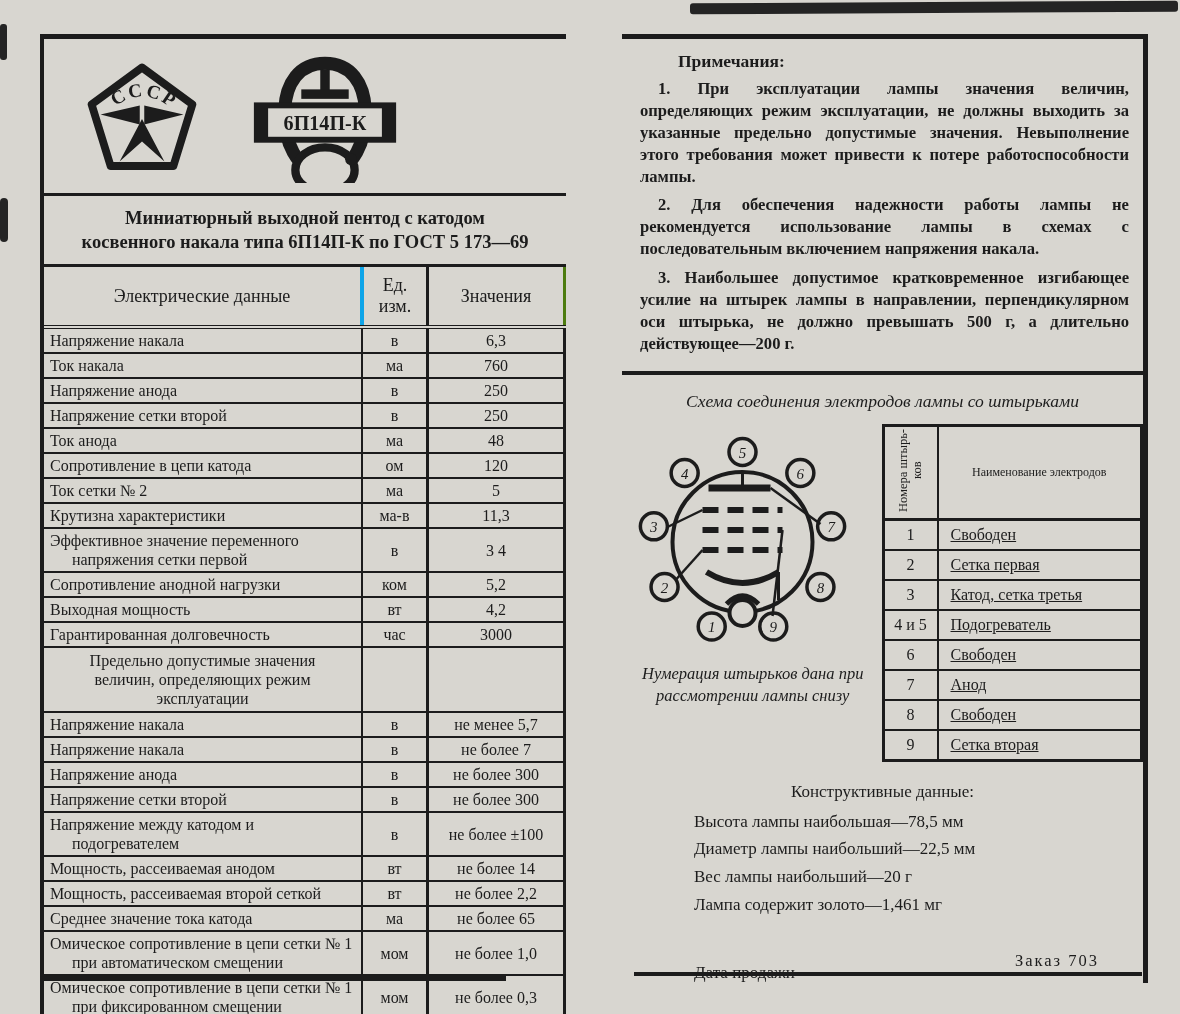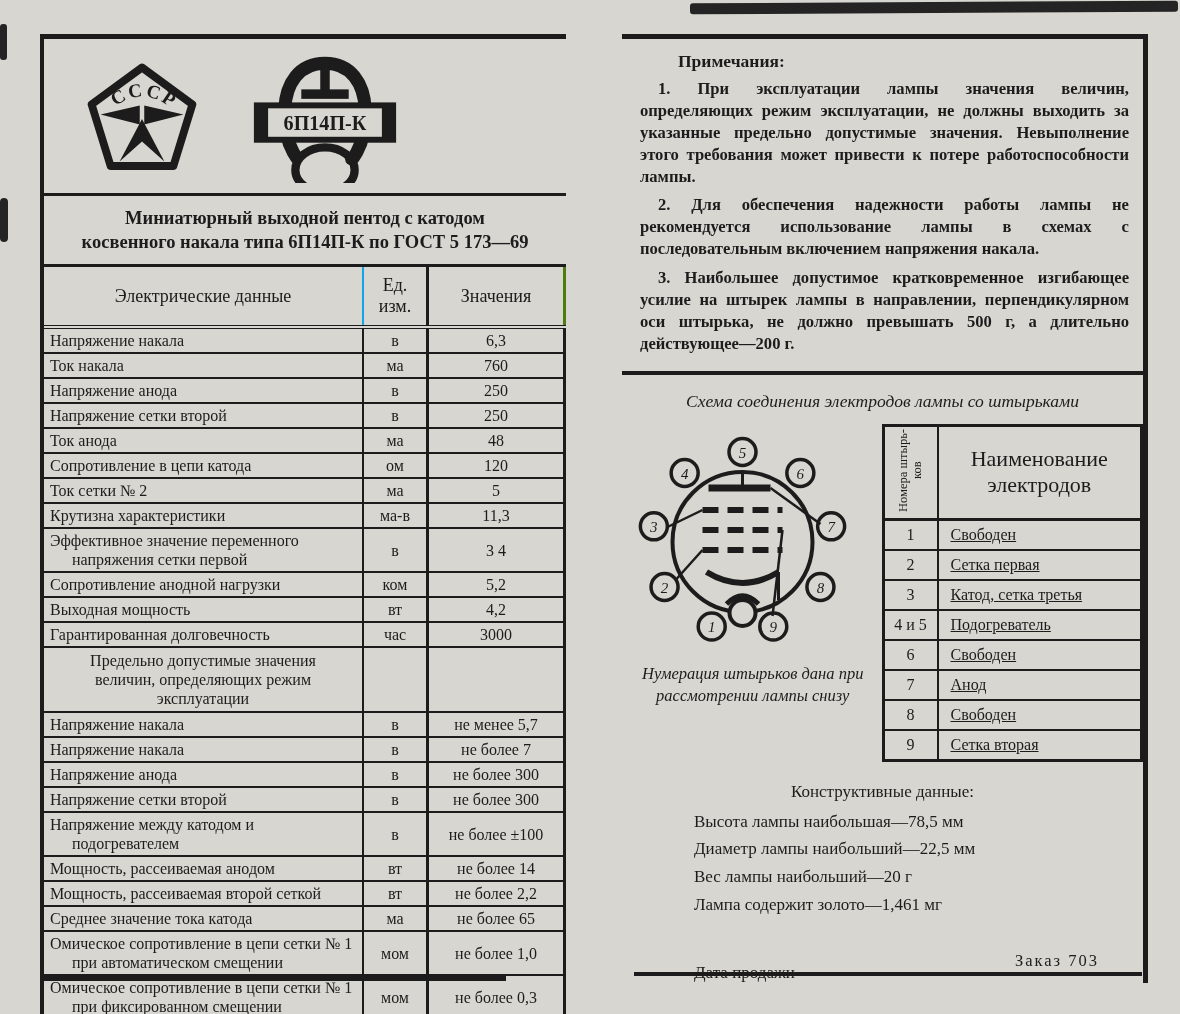--- a/index.html
+++ b/index.html
@@ -13,21 +13,21 @@
   
   .left-page{position:absolute;left:40px;top:34px;width:522px;
     border-top:5px solid #1c1c1c;border-left:4px solid #1c1c1c;}
   .logos{display:flex;align-items:center;gap:52px;padding:16px 0 10px 40px;
     border-bottom:3px solid #1c1c1c;}
   .title-block{padding:10px 4px 10px;text-align:center;font-weight:bold;
     font-size:18.5px;line-height:1.3;border-bottom:3px solid #1c1c1c;}
   .elec-table{border-collapse:collapse;width:100%;}
   .elec-table th{border-bottom:4px double #1c1c1c;font-weight:normal;
     font-size:18px;padding:8px 2px;text-align:center;}
-  .elec-table th.unit-h{width:58px;border-left:2px solid #0ea5e9;border-right:3px solid #1c1c1c;}
+  .elec-table th.unit-h{width:58px;border-left:4px solid #0ea5e9;border-right:3px solid #1c1c1c;}
   .elec-table th.value-h{width:130px;border-right:3px solid #4d7c0f;margin-top:32px;}
   .elec-table td{border-bottom:2px solid #1c1c1c;font-size:16px;line-height:19px;padding:2px 2px;}
   td.label-cell{padding-left:28px;text-indent:-22px;}
   td.section-cell{text-align:center;text-indent:0;padding:3px 34px;}
   td.unit-cell{border-left:2px solid #1c1c1c;border-right:3px solid #1c1c1c;text-align:center;}
   td.value-cell{text-align:center;border-right:3px solid #1c1c1c;}
   .elec-table tr:last-child td{border-bottom:none;}
   .left-bottom-line{position:absolute;left:44px;top:976px;width:462px;height:5px;background:#1c1c1c;}
 
   
@@ -42,21 +42,21 @@
   .schema-row{display:flex;padding-left:6px;}
   .diagram-col{width:248px;}
   .diagram-caption{font-style:italic;text-align:center;font-size:16.5px;
     line-height:1.35;margin:10px 4px 0 6px;}
   .pin-table{border:3px solid #1c1c1c;border-collapse:collapse;margin-left:6px;
     width:262px;align-self:flex-start;}
   .pin-table th{border-bottom:3px solid #1c1c1c;font-weight:normal;}
   .pin-table th.pins-h{width:36px;border-right:2px solid #1c1c1c;padding:2px 0;}
   .pin-table th.pins-h span{display:inline-block;writing-mode:vertical-rl;
     transform:rotate(180deg);white-space:pre-line;font-size:12.5px;line-height:1.15;}
-  .pin-table th.elec-h{font-size:22px;padding:8px 4px;}
+  .pin-table th.elec-h{font-size:12px;padding:8px 4px;}
   .pin-table td{border-bottom:2px solid #1c1c1c;font-size:16px;height:26px;}
   .pin-table td.pin-cell{border-right:2px solid #1c1c1c;text-align:center;width:50px;}
   .pin-table td.electrode-cell{padding-left:12px;text-decoration:underline;}
   .pin-table tr:last-child td{border-bottom:none;}
   .construction-title{text-align:center;font-size:17px;margin:20px 0 8px;}
   .construction p{margin:3px 12px 3px 72px;font-size:17px;line-height:1.45;}
   .date-label{margin:46px 0 0 72px;font-size:17px;}
   .order-label{position:absolute;right:44px;bottom:12px;font-size:16.5px;letter-spacing:2px;}
   .right-bottom-line{position:absolute;left:634px;top:972px;width:508px;height:4px;background:#1c1c1c;}
 

